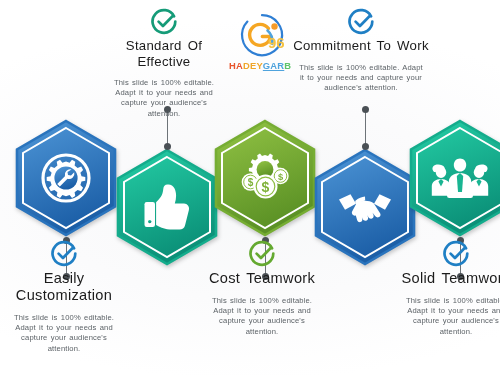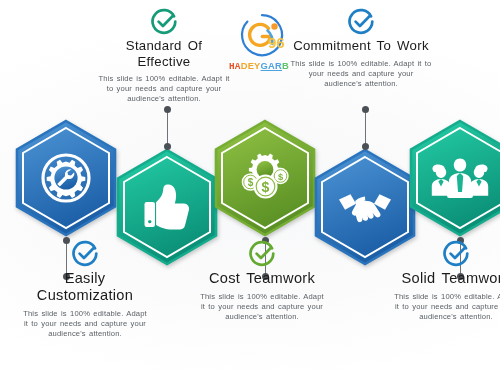--- a/index.html
+++ b/index.html
@@ -45,31 +45,31 @@
     font-size:13.2px;line-height:15.5px;
     color:#1b1b1b;letter-spacing:.3px;
     word-spacing:2px;
     margin:0 0 5px;
     font-weight:400;
   }
   .ttl.big{font-size:14.6px;line-height:17px;}
   .desc{
     font-size:7.6px;line-height:10.2px;
     color:#5b6166;letter-spacing:.15px;word-spacing:1px;
-    margin:0;
+    margin:9px;
   }
 
   
   #logo{position:absolute;left:229px;top:12px;width:66px;height:62px;text-align:left;}
   #logo svg{display:block;margin:0 auto;}
   .logo-word{
     font-size:9.4px;font-weight:bold;letter-spacing:.2px;
     margin-top:1px;line-height:10px;white-space:nowrap;
   }
-  .lw-a{color:#e8552d;font-family:Liberation Mono, monospace;}
+  .lw-a{color:#e8552d;}
   .lw-b{color:#f0a62b;}
   .lw-c{color:#4fa3dd;text-decoration:underline;}
   .lw-d{color:#5ec46a;}
 </style>
 </head>
 <body>
 
 <div id="slide">
 
   <div class="hex" style="left:14px;top:119px;">
@@ -221,21 +221,21 @@
 
   <div class="block" style="left:290px;top:8px;width:142px;">
     <svg class="chk" viewBox="0 0 32 32">
       <path d="M27.5 9.5a13 13 0 1 0 1.4 6" fill="none" stroke="#1f7fc4" stroke-width="3.1" stroke-linecap="round"></path>
       <path d="M9.8 15.6l5.0 5.0 11.4-11.8" fill="none" stroke="#1f7fc4" stroke-width="3.1" stroke-linecap="round" stroke-linejoin="round"></path>
     </svg>
     <p class="ttl">Commitment To Work</p>
     <p class="desc">This slide is 100% editable. Adapt it to your needs and capture your audience's attention.</p>
   </div>
 
-  <div class="block" style="left:-1px;top:240px;width:130px;padding-left:21px;">
+  <div class="block" style="left:-1px;top:240px;width:130px;">
     <svg class="chk" viewBox="0 0 32 32">
       <path d="M27.5 9.5a13 13 0 1 0 1.4 6" fill="none" stroke="#1f7fc4" stroke-width="3.1" stroke-linecap="round"></path>
       <path d="M9.8 15.6l5.0 5.0 11.4-11.8" fill="none" stroke="#1f7fc4" stroke-width="3.1" stroke-linecap="round" stroke-linejoin="round"></path>
     </svg>
     <p class="ttl big">Easily Customization</p>
     <p class="desc">This slide is 100% editable. Adapt it to your needs and capture your audience's attention.</p>
   </div>
 
   <div class="block" style="left:198px;top:240px;width:128px;">
     <svg class="chk" viewBox="0 0 32 32">

